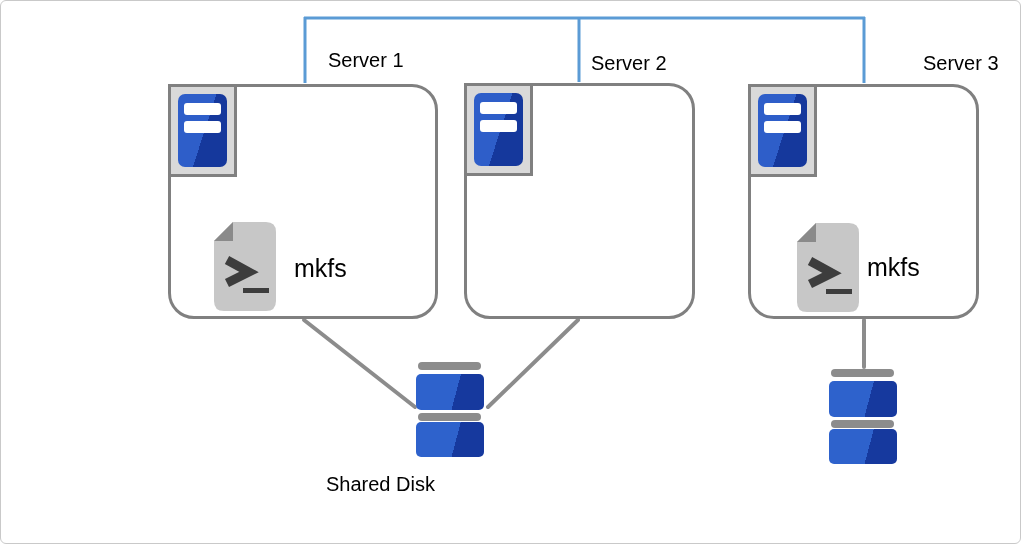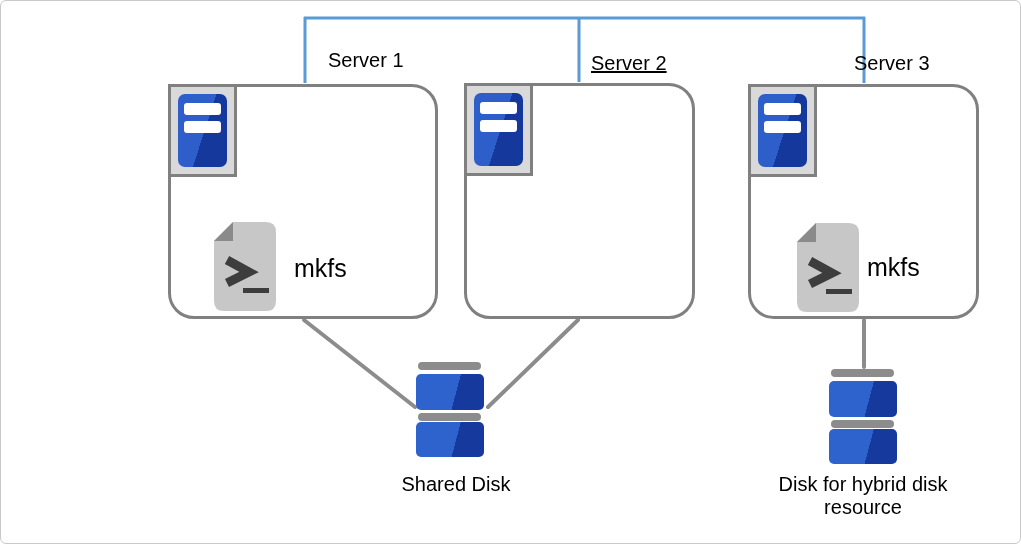--- a/index.html
+++ b/index.html
@@ -73,21 +73,21 @@
     border-radius:5px;
     background:linear-gradient(105deg, #2E62CC 58%, #16399E 58%);
   }
   .disk-body.d1 { top:12px; }
   .disk-body.d2 { top:60px; height:35px; }
 
   .disk-label {
     position:absolute;
     font-size:20px;
     line-height:23px;
-    text-align:center;
+    text-align:left;
   }
   .disk-label-shared { left:325px; top:472px; width:260px; }
   .disk-label-hybrid { left:742px; top:472px; width:240px; }
 </style>
 </head>
 <body>
 
 <div class="canvas">
 
   <svg class="lines-overlay">
@@ -100,22 +100,22 @@
     </g>
 
     <g stroke="#8C8C8C" stroke-width="4" stroke-linecap="round" fill="none">
       <line x1="303" y1="319" x2="414" y2="406"></line>
       <line x1="577" y1="319" x2="487" y2="406"></line>
       <line x1="863" y1="319" x2="863" y2="366"></line>
     </g>
   </svg>
 
   <div class="server-label" style="left:327px; top:49px;">Server 1</div>
-  <div class="server-label" style="left:590px; top:52px;text-decoration:underline;">Server 2</div>
-  <div class="server-label" style="left:853px; top:52px;">Server 3</div>
+  <div class="server-label" style="left:590px; top:52px;">Server 2</div>
+  <div class="server-label" style="left:922px; top:52px;">Server 3</div>
 
   <div class="server-box" style="left:167px; top:83px; width:270px; height:235px;">
     <div class="server-icon">
       <div class="server-icon-panel">
         <div class="server-icon-bar b1"></div>
         <div class="server-icon-bar b2"></div>
       </div>
     </div>
   </div>
 
@@ -163,18 +163,14 @@
   <div class="disk-icon" style="left:828px; top:368px;">
     <div class="disk-cap c1"></div>
     <div class="disk-body d1"></div>
     <div class="disk-cap c2"></div>
     <div class="disk-body d2"></div>
   </div>
 
   <div class="disk-label disk-label-shared">
     <div>Shared Disk</div>
   </div>
-  <div class="disk-label disk-label-hybrid">
-    <div>Disk for hybrid disk</div>
-    <div>resource</div>
-  </div>
 
 </div>
 
 </body></html>

